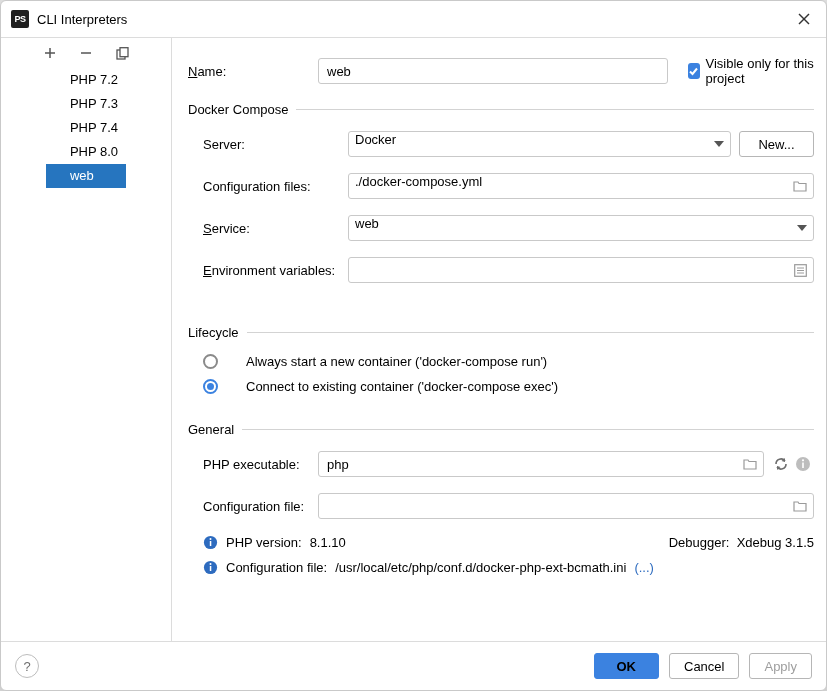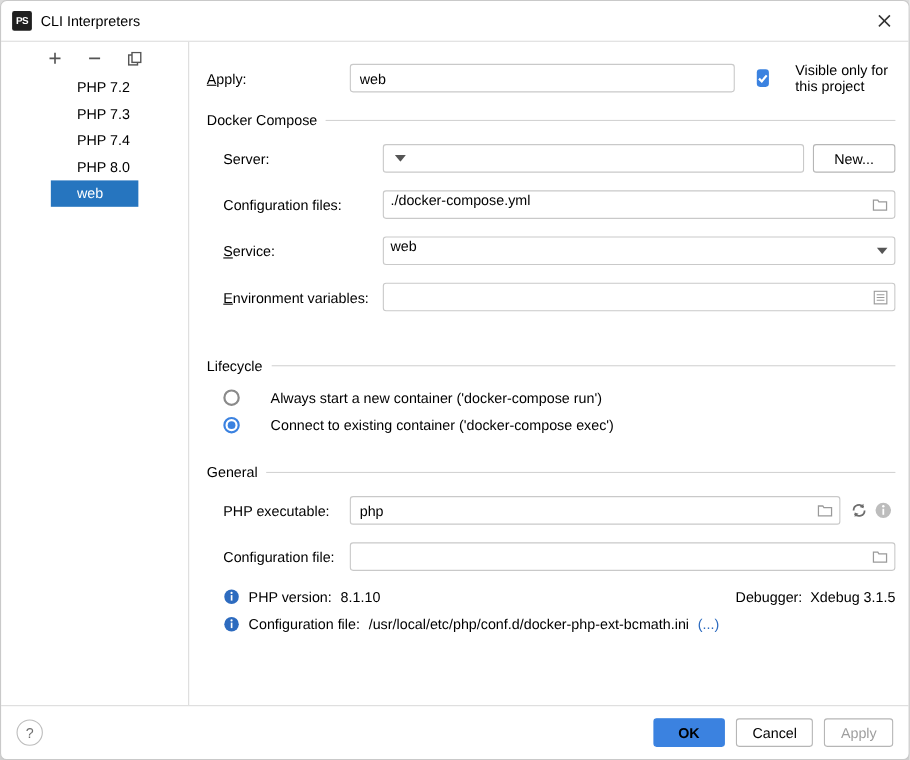--- a/index.html
+++ b/index.html
@@ -141,21 +141,21 @@
   .field-text{
     flex:1;
     border:none;outline:none;
     font:inherit;
     background:transparent;
     height:100%;
   }
   .field .end-icon{margin-left:4px;display:flex;align-items:center;}
 
   .checkbox{
-    display:flex;align-items:center;gap:24px;
+    display:flex;align-items:center;gap:6px;
   }
   .chk{
     width:16px;height:16px;
     border-radius:3px;
     background:var(--primary);
     display:flex;align-items:center;justify-content:center;
   }
   .section{
     display:flex;align-items:center;
     margin:8px 0 14px 0;
@@ -265,21 +265,21 @@
           <div class="side-item">PHP 7.4</div>
           <div class="side-item">PHP 8.0</div>
           <div class="side-item selected">web</div>
         </div>
     </div>
 
     <div class="content">
       <div class="form-scroll">
 
         <div class="row">
-          <label class="lbl underline-first">Apply:</label>
+          <label class="lbl underline-first">Name:</label>
           <div class="field" style="flex:0 0 350px;margin-right:20px;">
             <input class="field-text" value="web" style="">
           </div>
           <label class="checkbox">
             <span class="chk">
               <svg width="11" height="11" viewBox="0 0 11 11">
                 <polyline points="2,5.5 4.5,8 9,2.5" fill="none" stroke="#fff" stroke-width="2"></polyline>
               </svg>
             </span>
             <span>Visible only for this project</span>
@@ -287,20 +287,21 @@
         </div>
 
         <div class="section">
           <span class="section-title">Docker Compose</span>
           <span class="section-line"></span>
         </div>
 
         <div class="row indent">
           <label class="lbl">Server:</label>
           <div class="field">
+            <span class="field-text">Docker</span>
             <span class="end-icon">
               <svg width="10" height="6" viewBox="0 0 10 6">
                   <polygon points="0,0 10,0 5,6" fill="#555"></polygon>
                 </svg>
             </span>
           </div>
           <button class="btn" style="margin-left:8px;width:75px;">New...</button>
         </div>
 
         <div class="row indent">

